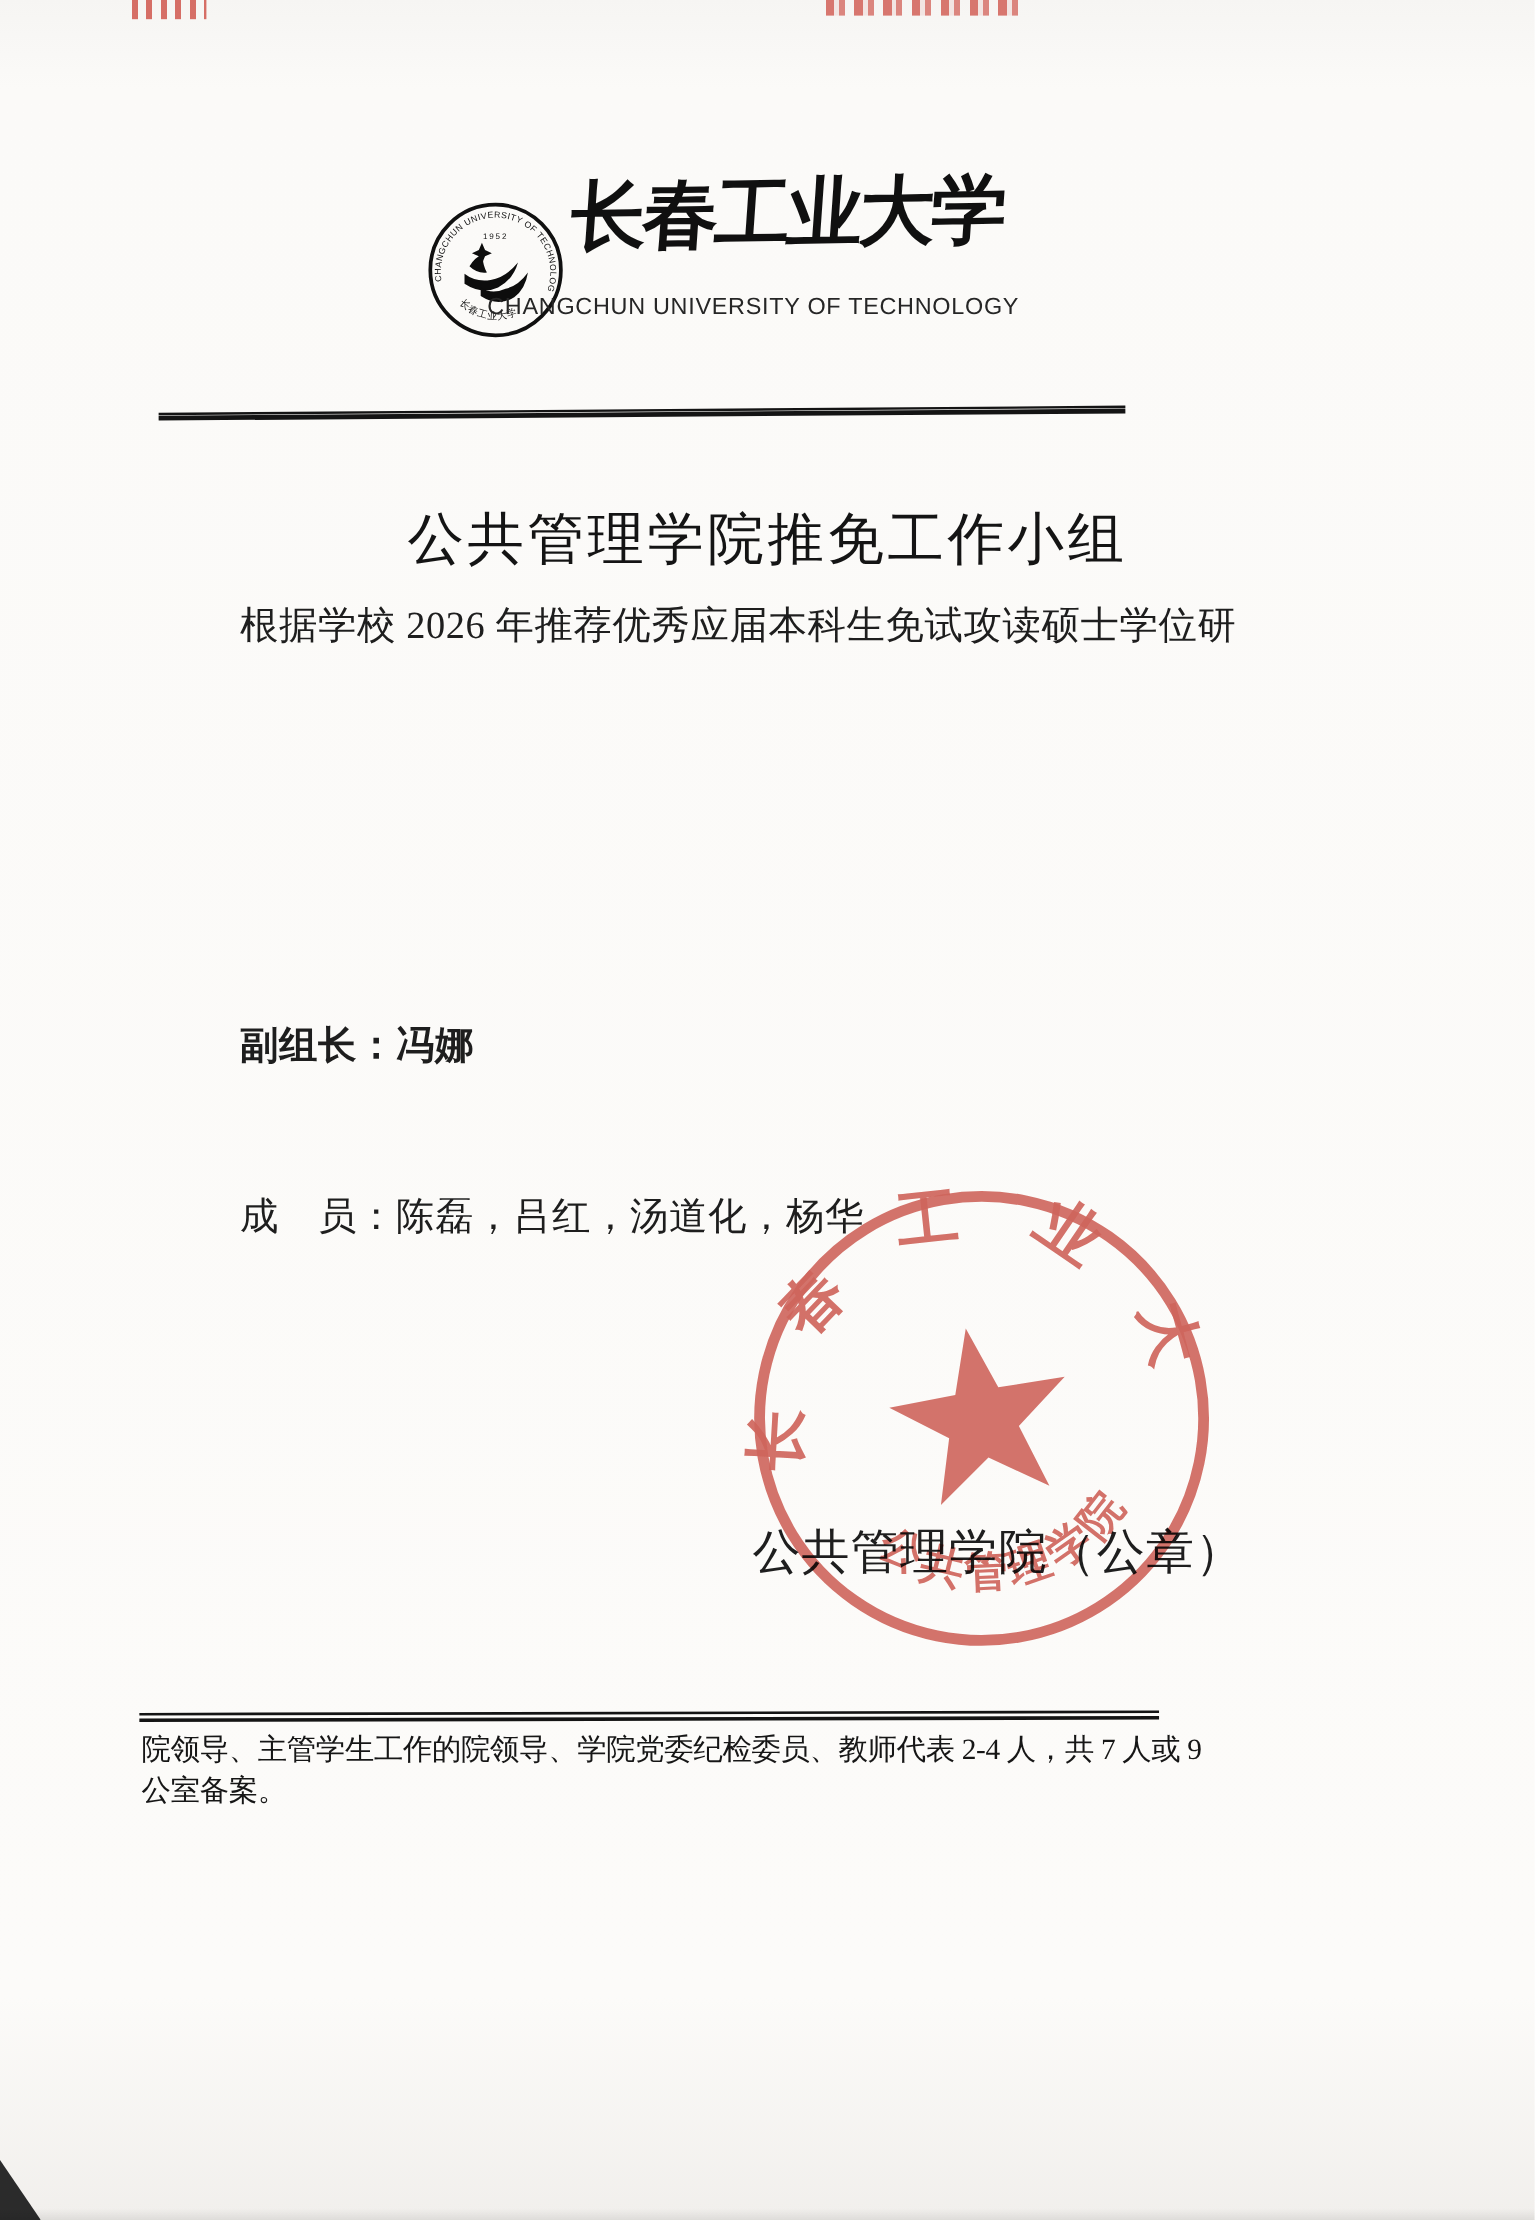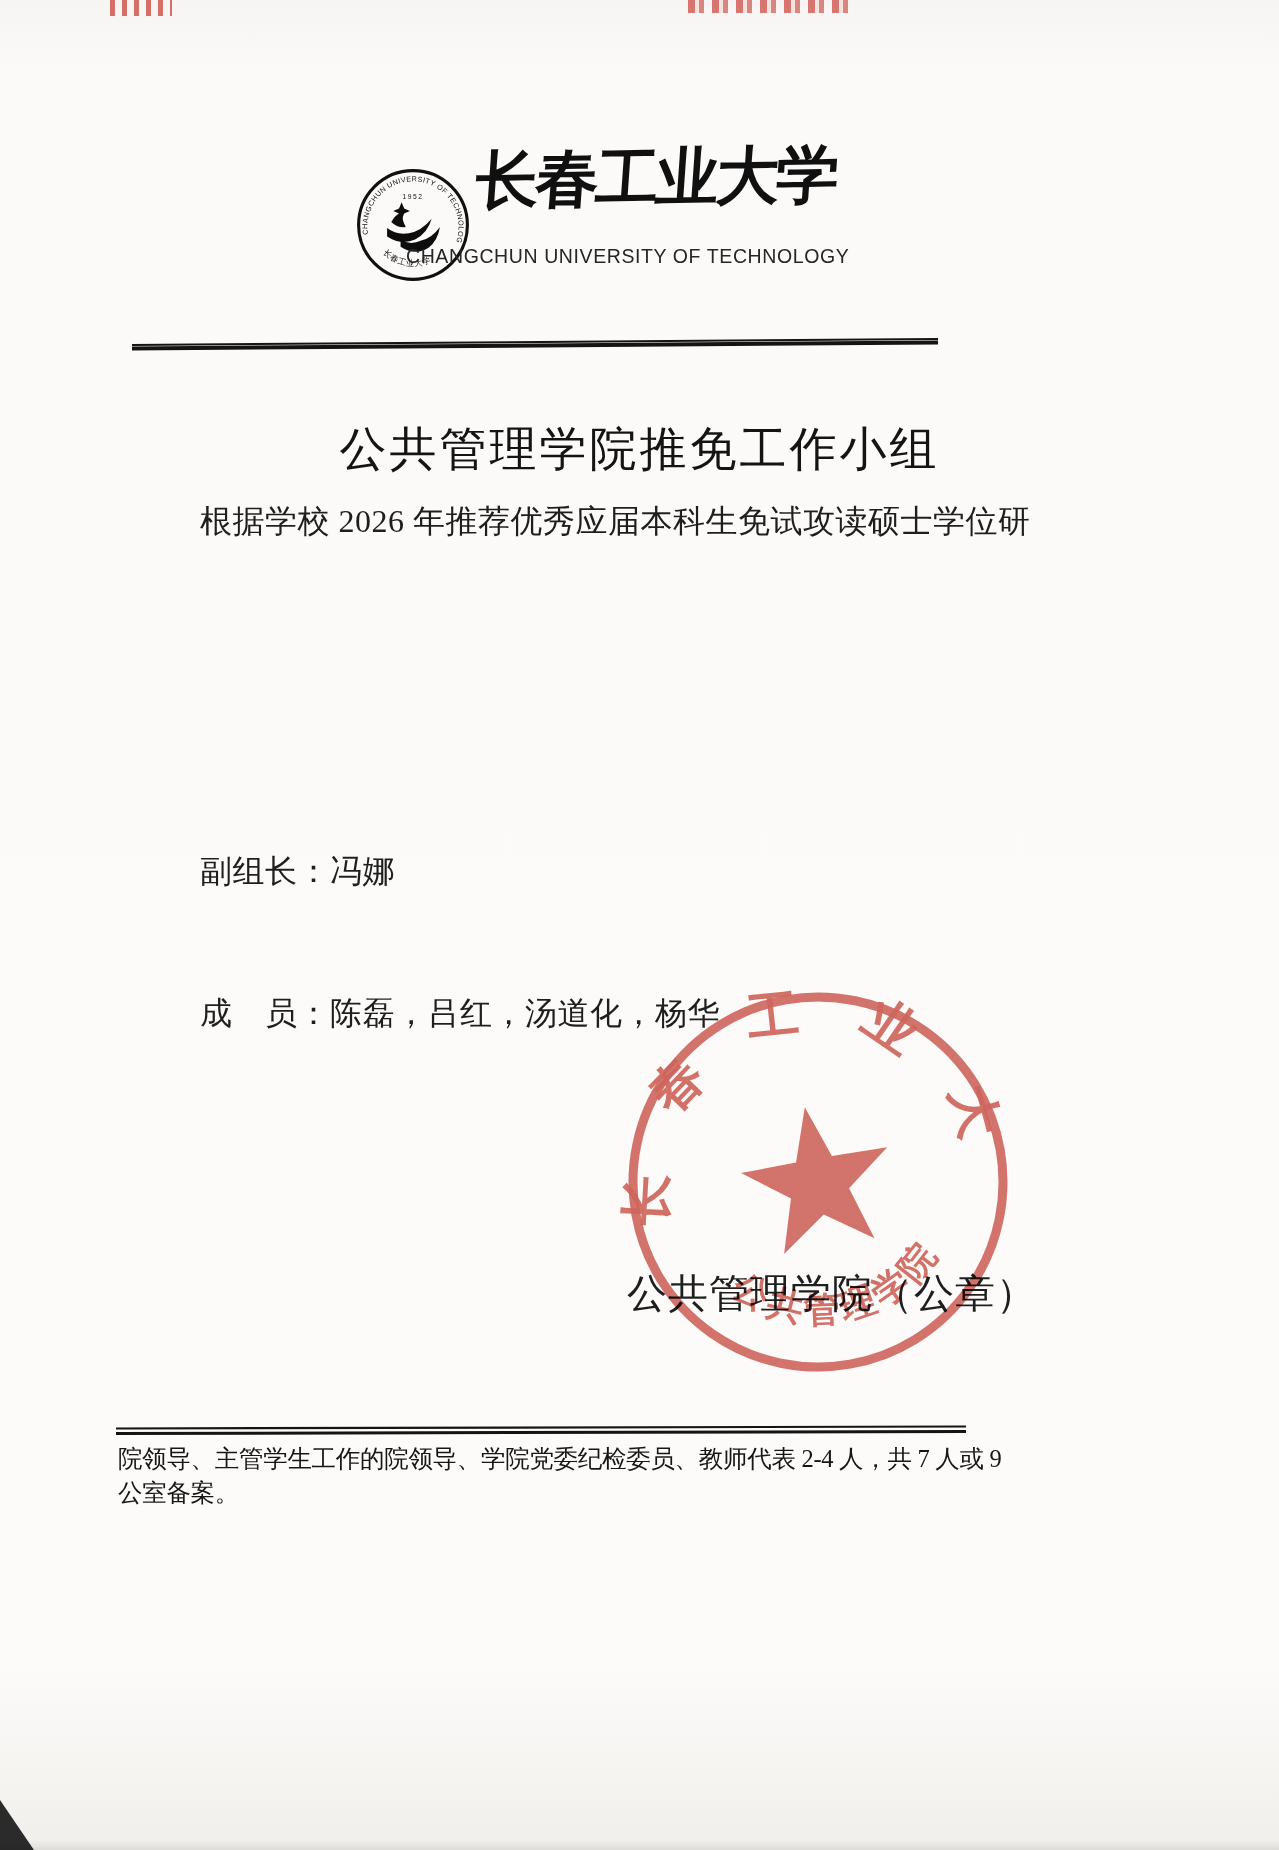--- a/index.html
+++ b/index.html
@@ -45,21 +45,21 @@
     text-align:center;font-size:47px;font-weight:400;letter-spacing:3px;color:#141414;
     font-family:"Liberation Sans","DejaVu Sans",sans-serif;
   }
   .bodyline{
     position:absolute;font-size:32px;color:#1e1e1e;white-space:nowrap;
     letter-spacing:.5px;margin:0;
   }
   .intro1{left:200px;top:500px;}
   .intro2{left:134px;top:576px;}
   .member1{left:200px;top:716px;}
-  .member2{left:200px;top:850px;}
+  .member2{left:200px;top:850px;font-weight:bold;}
   .member3{left:200px;top:992px;}
   .sig{left:627px;top:1266px;font-size:40px;letter-spacing:1px;}
   .date{left:660px;top:1340px;font-size:32px;}
   
   .seal{
     position:absolute;left:608px;top:972px;width:420px;height:420px;
     transform:rotate(-10deg);
     mix-blend-mode:multiply;opacity:.82;
   }
   

